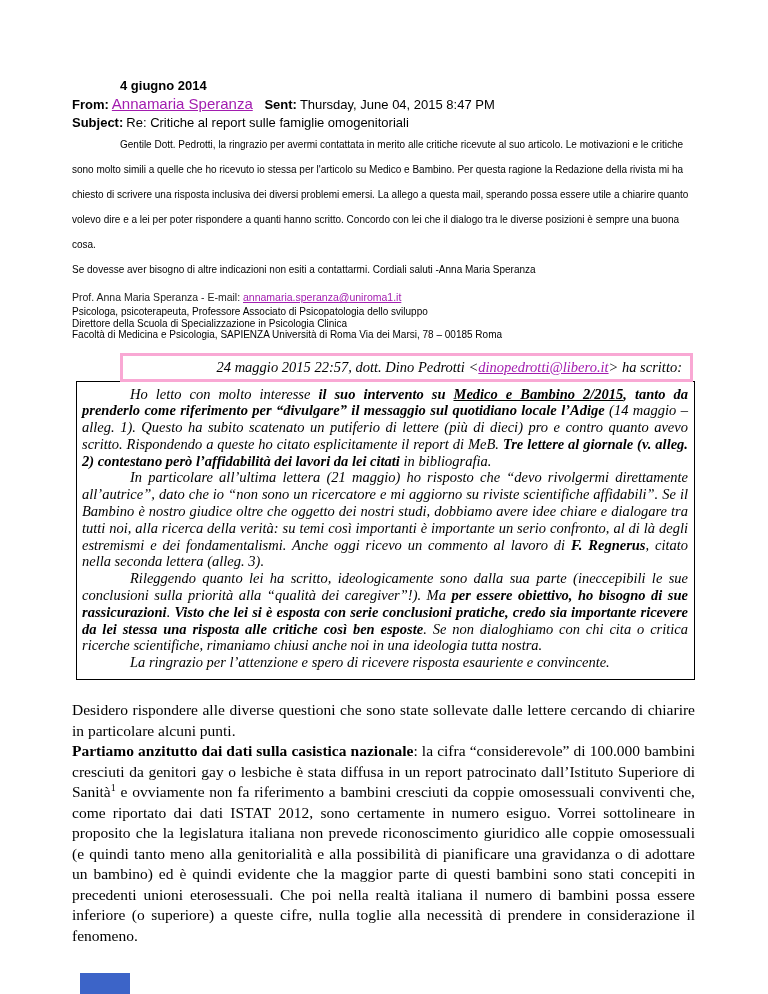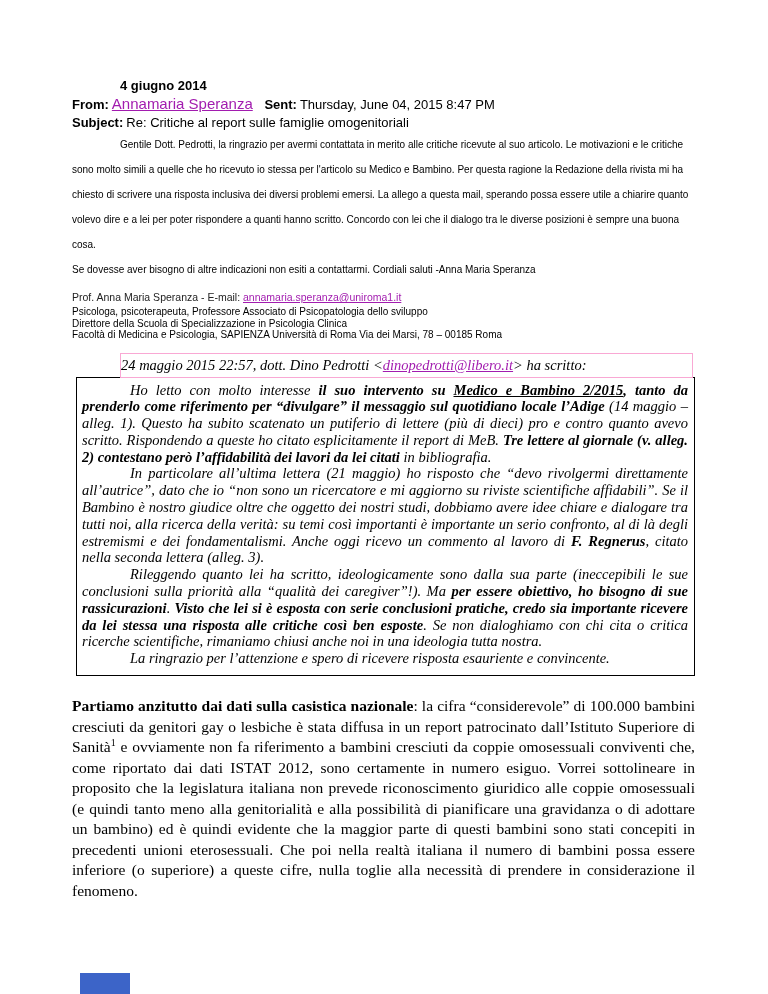--- a/index.html
+++ b/index.html
@@ -17,23 +17,23 @@
   .link { color:#a21caf; text-decoration:underline; cursor:pointer; }
   .body-p { font-family:"Liberation Sans", sans-serif; font-size:10px; line-height:25px; text-align:left; }
   .indent { text-indent:48px; }
 
   
   .sig1 { font-family:"Liberation Sans", sans-serif; font-size:10.5px; margin-top:9px; color:#222; }
   .small-link { font-size:10.5px; }
   .sig-block { font-family:"Liberation Sans", sans-serif; font-size:10px; line-height:11.5px; margin-top:3px; }
 
   
-  .quote-header { margin:12px 2px 0 48px; border:1px solid #f9a8d4; margin-bottom:-1px; position:relative; z-index:2;
-    background:#fff; text-align:left; font-family:"Liberation Serif", serif; font-style:italic;
-    font-size:14.5px; padding:3px 0; }
+  .quote-header { margin:12px 2px 0 48px; border:3px solid #f9a8d4; margin-bottom:-1px; position:relative; z-index:2;
+    background:#fff; text-align:right; font-family:"Liberation Serif", serif; font-style:italic;
+    font-size:14.5px; padding:3px 8px; }
   .quote-box { margin-left:4px; border:1px solid #000; padding:4px 6px 8px 5px;
     font-family:"Liberation Serif", serif; font-style:italic; font-size:14.5px; line-height:16.8px;
     text-align:justify; }
   .qp { margin:0; }
   .qp.ind { text-indent:48px; }
   .qp.first { text-indent:6px; }
 
   
   .reply { margin-top:20px; font-family:"Liberation Serif", serif; font-size:15.5px; line-height:20.5px; text-align:justify; }
   .rp { margin:0; }
@@ -75,18 +75,19 @@
   </div>
 
   <div class="quote-box">
     <p class="qp ind"><span>Ho letto con molto interesse </span><span style="font-weight: 700;">il suo intervento su </span><span style="font-weight: 700; text-decoration: underline;">Medico e Bambino 2/2015</span><span style="font-weight: 700;">, tanto da prenderlo come riferimento per “divulgare” il messaggio sul quotidiano locale l’Adige</span><span> (14 maggio – alleg. 1). Questo ha subito scatenato un putiferio di lettere (più di dieci) pro e contro quanto avevo scritto. Rispondendo a queste ho citato esplicitamente il report di MeB. </span><span style="font-weight: 700;">Tre lettere al giornale (v. alleg. 2) contestano però l’affidabilità dei lavori da lei citati</span><span> in bibliografia.</span></p>
     <p class="qp ind"><span>In particolare all’ultima lettera (21 maggio) ho risposto che “devo rivolgermi direttamente all’autrice”, dato che io “non sono un ricercatore e mi aggiorno su riviste scientifiche affidabili”. Se il Bambino è nostro giudice oltre che oggetto dei nostri studi, dobbiamo avere idee chiare e dialogare tra tutti noi, alla ricerca della verità: su temi così importanti è importante un serio confronto, al di là degli estremismi e dei fondamentalismi. Anche oggi ricevo un commento al lavoro di </span><span style="font-weight: 700;">F. Regnerus</span><span>, citato nella seconda lettera (alleg. 3).</span></p>
     <p class="qp ind"><span>Rileggendo quanto lei ha scritto, ideologicamente sono dalla sua parte (ineccepibili le sue conclusioni sulla priorità alla “qualità dei caregiver”!). Ma </span><span style="font-weight: 700;">per essere obiettivo, ho bisogno di sue rassicurazioni</span><span>. </span><span style="font-weight: 700;">Visto che lei si è esposta con serie conclusioni pratiche, credo sia importante ricevere da lei stessa una risposta alle critiche così ben esposte</span><span>. Se non dialoghiamo con chi cita o critica ricerche scientifiche, rimaniamo chiusi anche noi in una ideologia tutta nostra.</span></p>
     <p class="qp ind"><span>La ringrazio per l’attenzione e spero di ricevere risposta esauriente e convincente.</span></p>
   </div>
 
   <div class="reply">
+    <p class="rp">Desidero rispondere alle diverse questioni che sono state sollevate dalle lettere cercando di chiarire in particolare alcuni punti.</p>
     <p class="rp"><span style="font-weight: 700;">Partiamo anzitutto dai dati sulla casistica nazionale</span><span>: la cifra “considerevole” di 100.000 bambini cresciuti da genitori gay o lesbiche è stata diffusa in un report patrocinato dall’Istituto Superiore di Sanità</span><sup>1</sup><span> e ovviamente non fa riferimento a bambini cresciuti da coppie omosessuali conviventi che, come riportato dai dati ISTAT 2012, sono certamente in numero esiguo. Vorrei sottolineare in proposito che la legislatura italiana non prevede riconoscimento giuridico alle coppie omosessuali (e quindi tanto meno alla genitorialità e alla possibilità di pianificare una gravidanza o di adottare un bambino) ed è quindi evidente che la maggior parte di questi bambini sono stati concepiti in precedenti unioni eterosessuali. Che poi nella realtà italiana il numero di bambini possa essere inferiore (o superiore) a queste cifre, nulla toglie alla necessità di prendere in considerazione il fenomeno.</span></p>
   </div>
 
 </div>
 
 <div class="blue-fragment"></div>
 
 </body></html>

